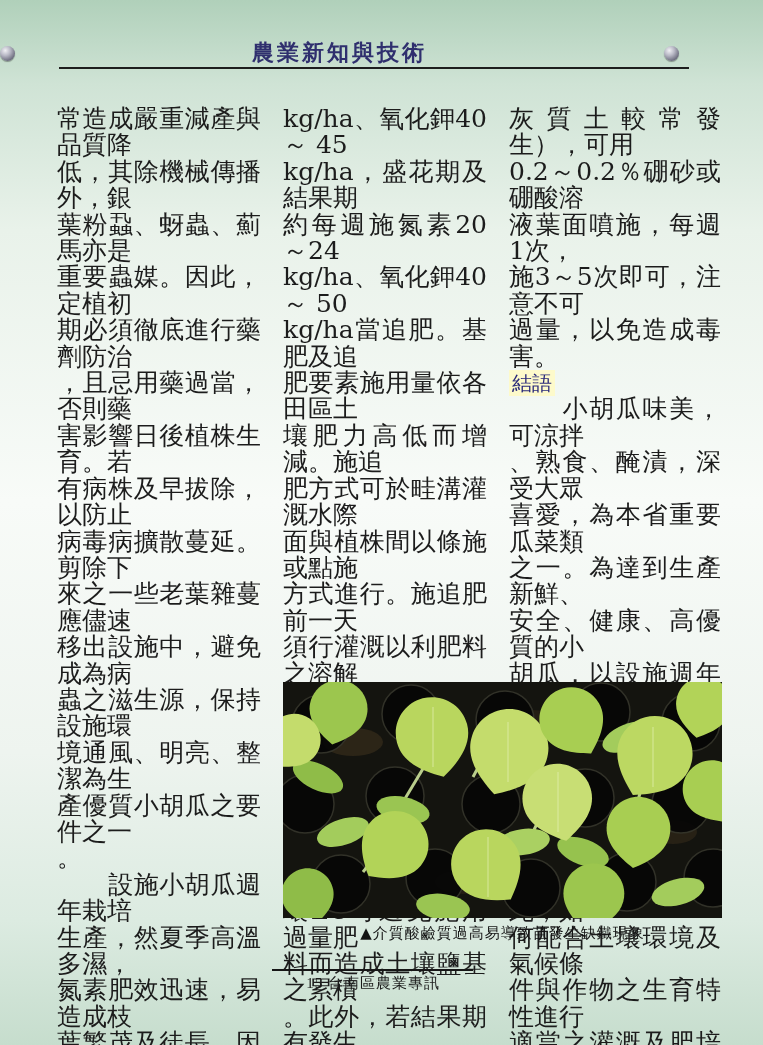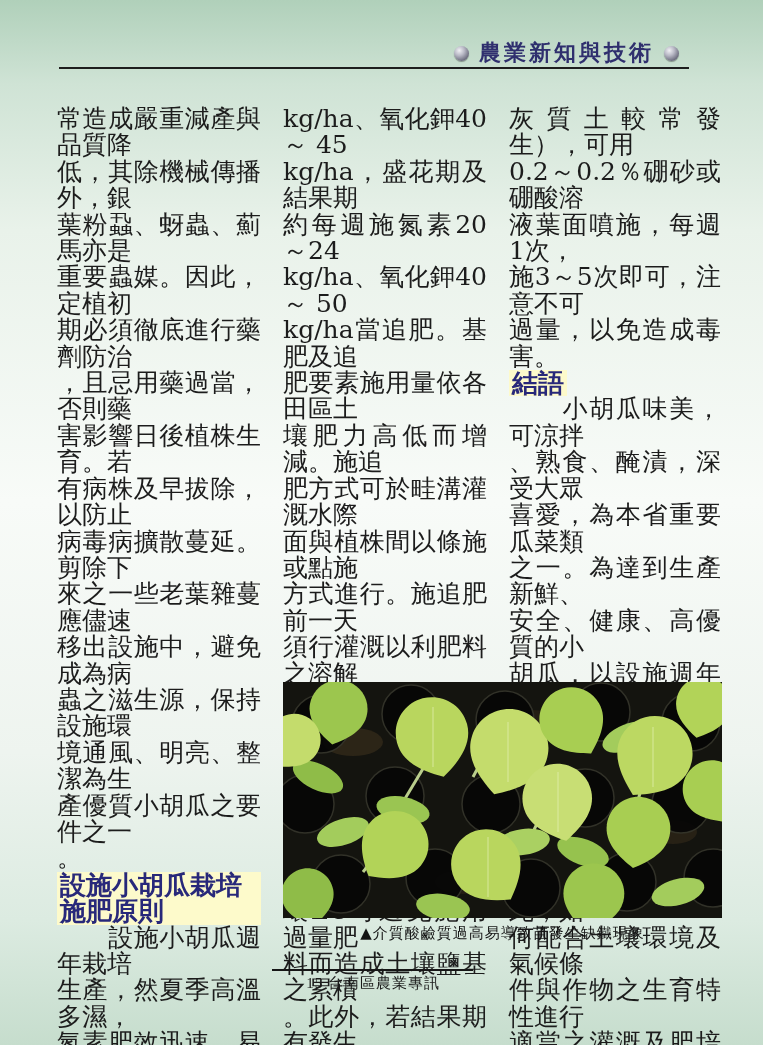--- a/index.html
+++ b/index.html
@@ -6,21 +6,21 @@
   .page{
     position:relative;
     width:763px;height:1045px;
     overflow:hidden;
     background:linear-gradient(180deg,#b0d0ba 0%,#cfe3d5 8%,#e9f2ea 22%,#f8fbf8 48%,#eef4ef 72%,#dcebe1 88%,#c6ddcd 100%);
     font-family:"DejaVu Serif","Liberation Serif",serif;
     color:#1c1c1c;
   }
   .masthead{
     position:absolute;top:38px;left:0;width:679px;
-    display:flex;justify-content:flex-end;align-items:center;gap:10px;
+    display:flex;justify-content:space-between;align-items:center;gap:10px;
   }
   .masthead-title{
     font-size:22px;font-weight:bold;color:#2f2f6e;letter-spacing:3px;
   }
   .bead{
     width:15px;height:15px;border-radius:50%;
     background:radial-gradient(circle at 35% 30%,#f0f0f4 0%,#b9b9c6 35%,#6a6a7c 75%,#45455a 100%);
     box-shadow:0 1px 1px rgba(0,0,0,.35);
   }
   .header-rule{
@@ -31,21 +31,21 @@
     display:flex;gap:22px;
   }
   .col{width:204px;flex:0 0 auto;}
   .col-3{width:212px;}
   .coltext{
     font-size:25px;line-height:26.4px;letter-spacing:0px;
     white-space:pre-line;text-align:justify;
   }
   .sec-heading{
     display:inline-block;
-    font-size:26px;line-height:26.4px;font-weight:bold;
+    font-size:20px;line-height:26.4px;font-weight:normal;
     color:#28287a;background:#fdfacb;padding:0 3px;
   }
   .photo{
     position:absolute;left:283px;top:682px;width:439px;height:236px;
     background:#12120e;
   }
   .photo svg{display:block;}
   .caption{
     position:absolute;left:283px;top:924px;width:439px;
     text-align:center;font-size:15px;color:#141414;letter-spacing:1px;
@@ -83,21 +83,20 @@
 ，且忌用藥過當，否則藥
 害影響日後植株生育。若
 有病株及早拔除，以防止
 病毒病擴散蔓延。剪除下
 來之一些老葉雜蔓應儘速
 移出設施中，避免成為病
 蟲之滋生源，保持設施環
 境通風、明亮、整潔為生
 產優質小胡瓜之要件之一
 。</div>
-      <div class="sec-heading">設施小胡瓜栽培施肥原則</div>
       <div class="coltext">　　設施小胡瓜週年栽培
 生產，然夏季高溫多濕，
 氮素肥效迅速，易造成枝
 葉繁茂及徒長，因此夏季
 時之施肥原則除降低氮素
 施用量並宜少量多次分施
 ，開花結果期適度降低氮
 鉀比，並適度配合灌溉。
 小胡瓜採收期約1至1.5個
 月，因此基肥及追肥對產

